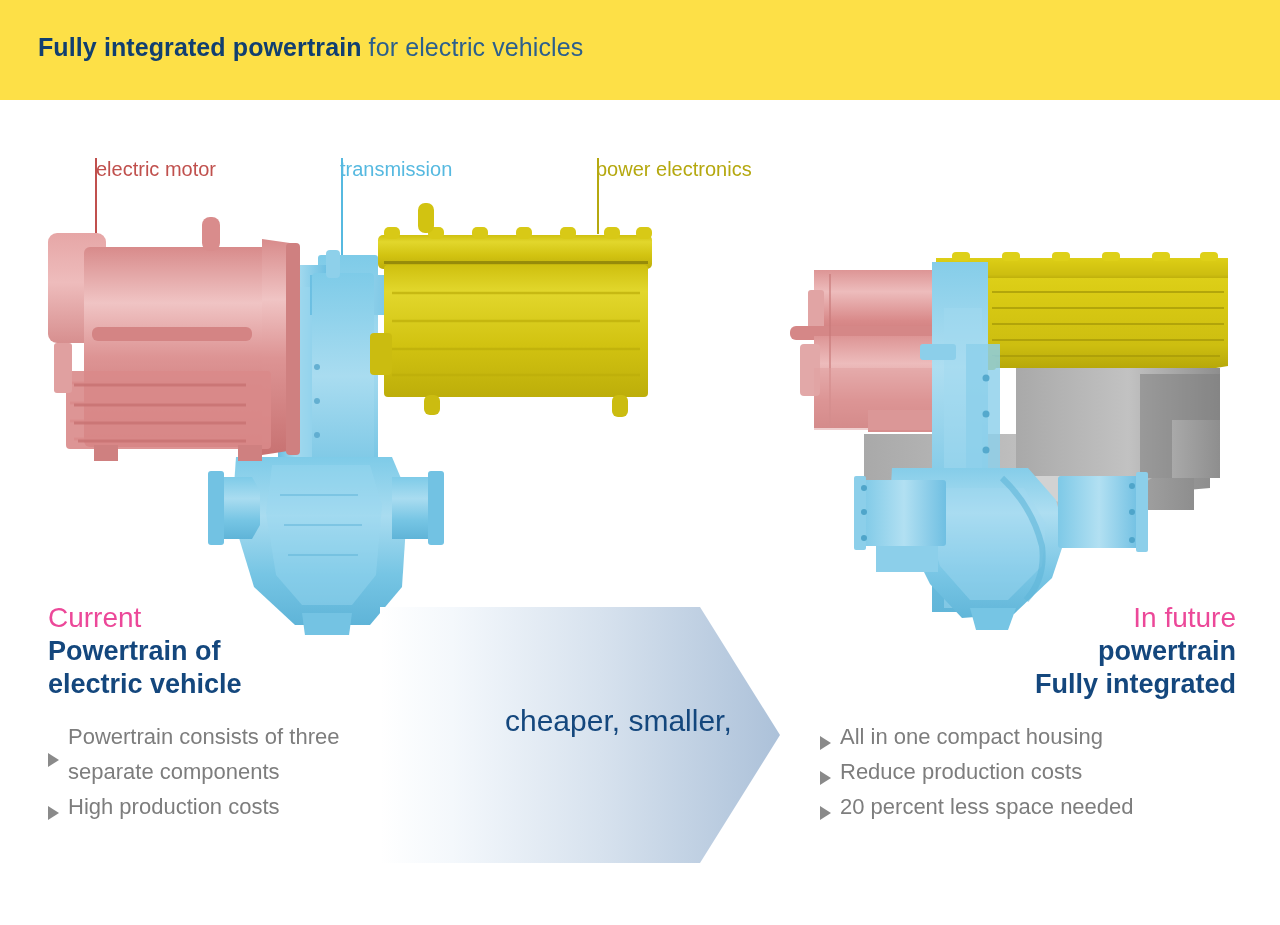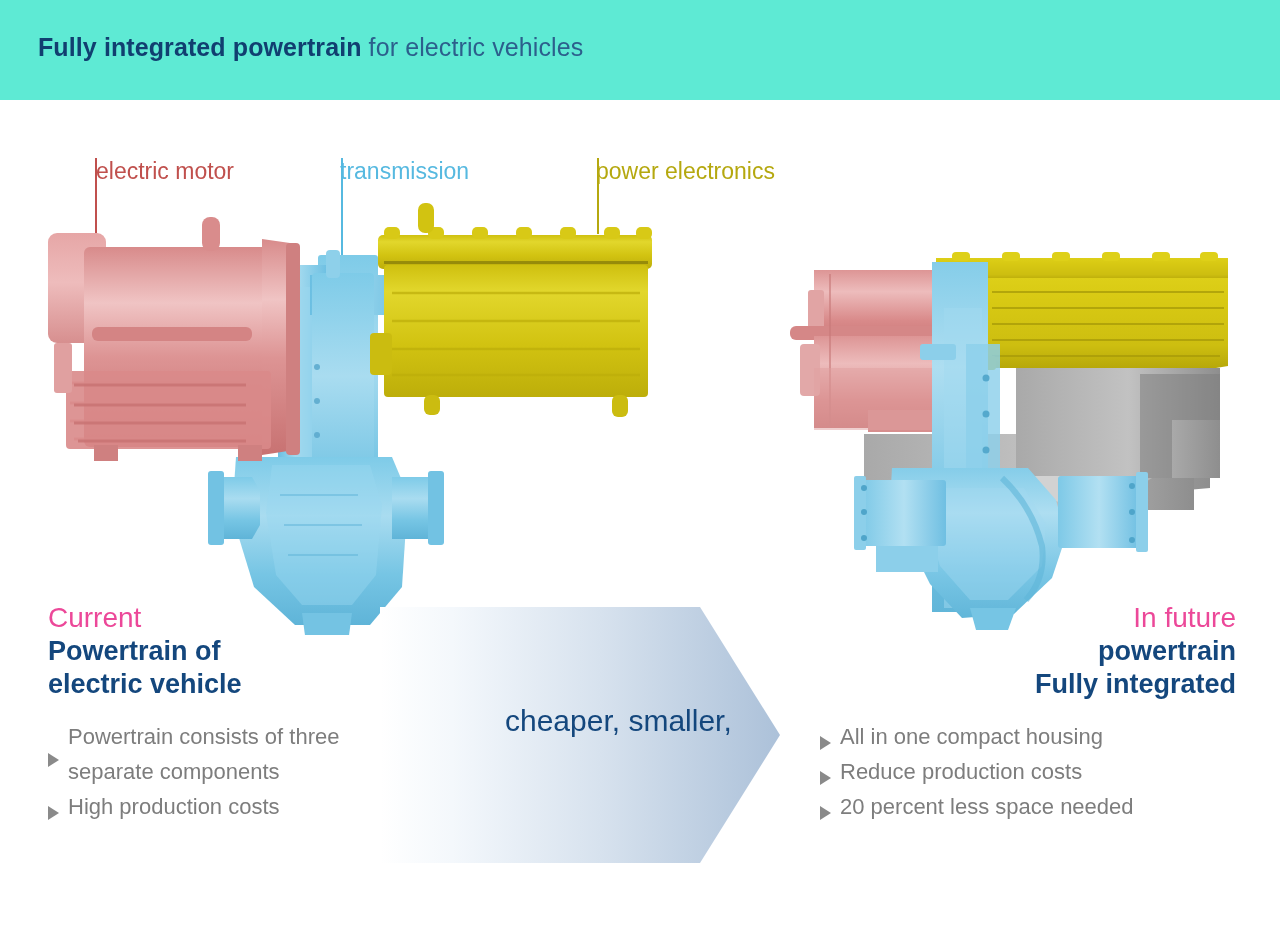--- a/index.html
+++ b/index.html
@@ -8,38 +8,38 @@
     background:#ffffff;
     font-family:"Liberation Sans", sans-serif;
     overflow:hidden;
     position:relative;
   }
   .page{position:relative;width:1280px;height:925px;background:#fff;}
 
   
   .header{
     position:absolute;left:0;top:0;width:1280px;height:100px;
-    background:#5eead4;
+    background:#fde047;
   }
   .header-title{
     position:absolute;left:38px;top:33px;
     font-size:25px;color:#1b4e7e;letter-spacing:.1px;white-space:nowrap;
   }
   .header-title .strong{font-weight:bold;color:#113f70;}
   .header-title .light{font-weight:normal;color:#2c5f8c;}
 
   .logo-wrap{position:absolute;right:30px;top:20px;height:62px;display:flex;align-items:center;gap:22px;}
   .logo-mark{width:58px;height:58px;flex:0 0 58px;}
   .logo-word{
     font-size:46px;font-weight:bold;color:#e4000f;letter-spacing:-0.5px;
     line-height:46px;font-family:"Liberation Sans",sans-serif;
   }
 
   
-  .callout{position:absolute;font-size:23px;white-space:nowrap;}
+  .callout{position:absolute;font-size:20px;white-space:nowrap;}
   .lead-line{position:absolute;width:2px;}
 
   #callout-motor{left:96px;top:158px;color:#c0504d;}
   #callout-trans{left:340px;top:158px;color:#56b9e0;}
   #callout-power{left:596px;top:158px;color:#b5a80f;}
 
   #lead-motor{left:95px;top:158px;height:84px;background:#c0504d;}
   #lead-trans{left:341px;top:158px;height:114px;background:#56b9e0;}
   #lead-power{left:597px;top:158px;height:76px;background:#b5a80f;}
 

